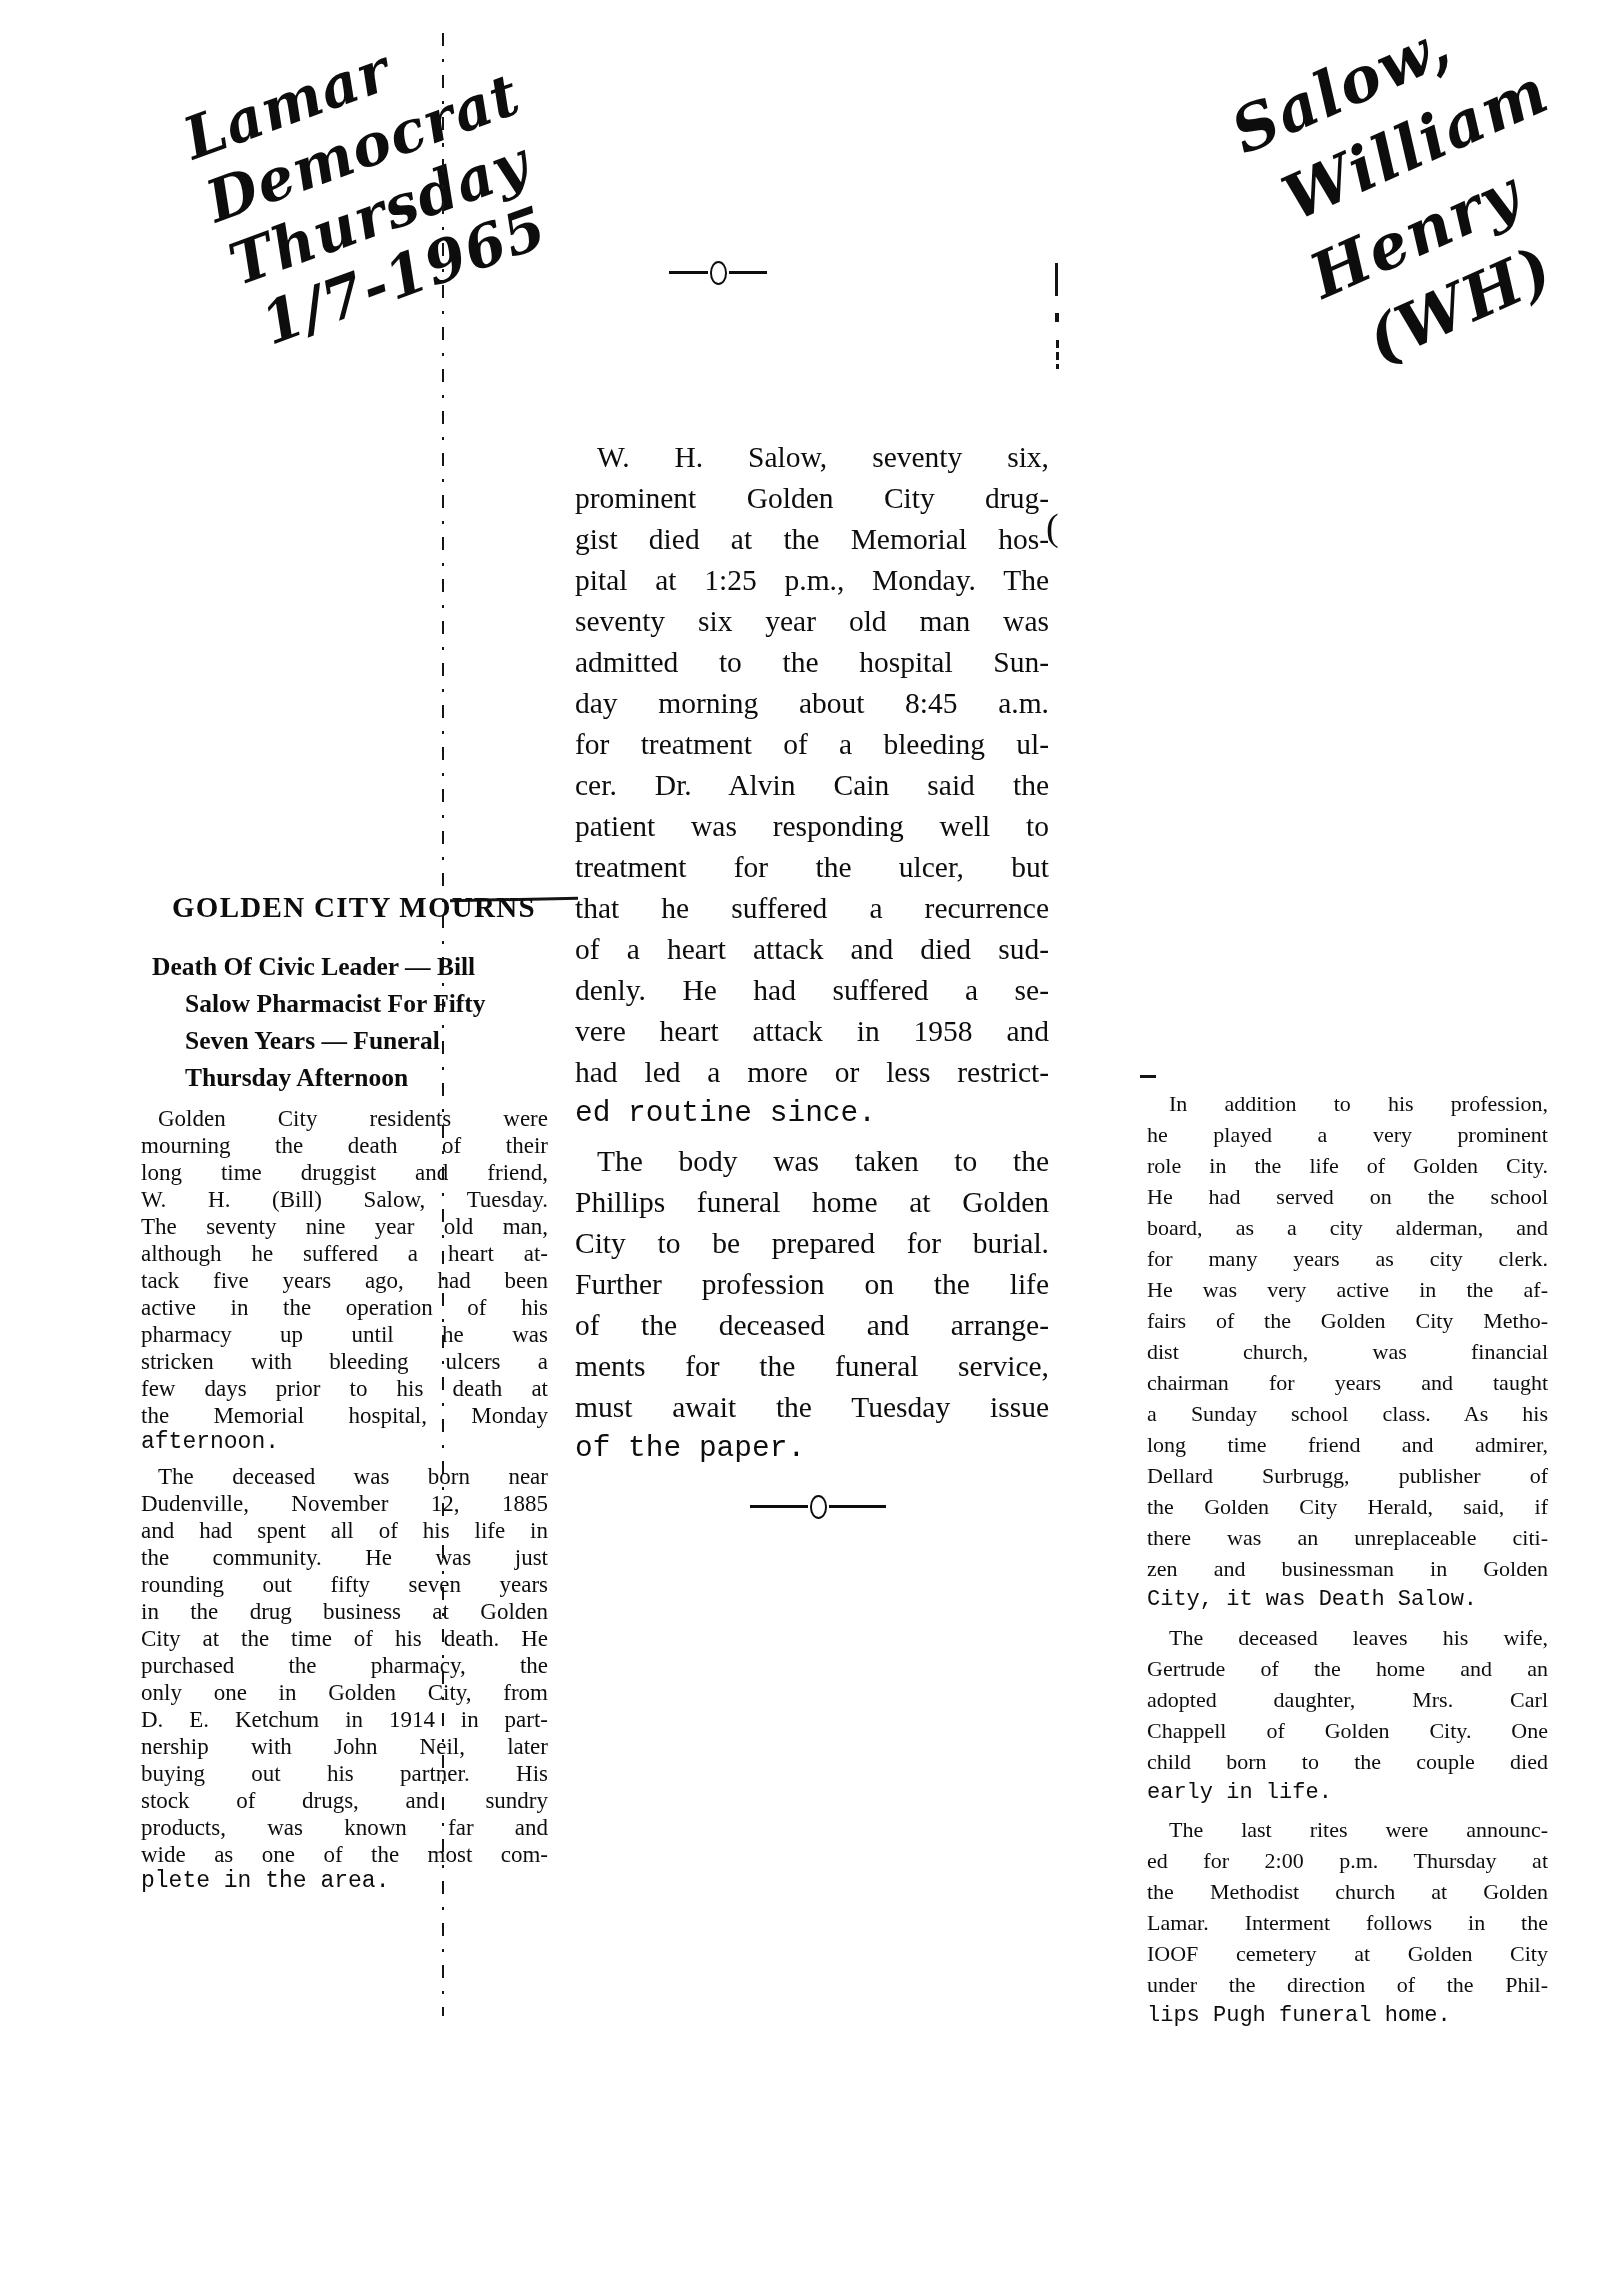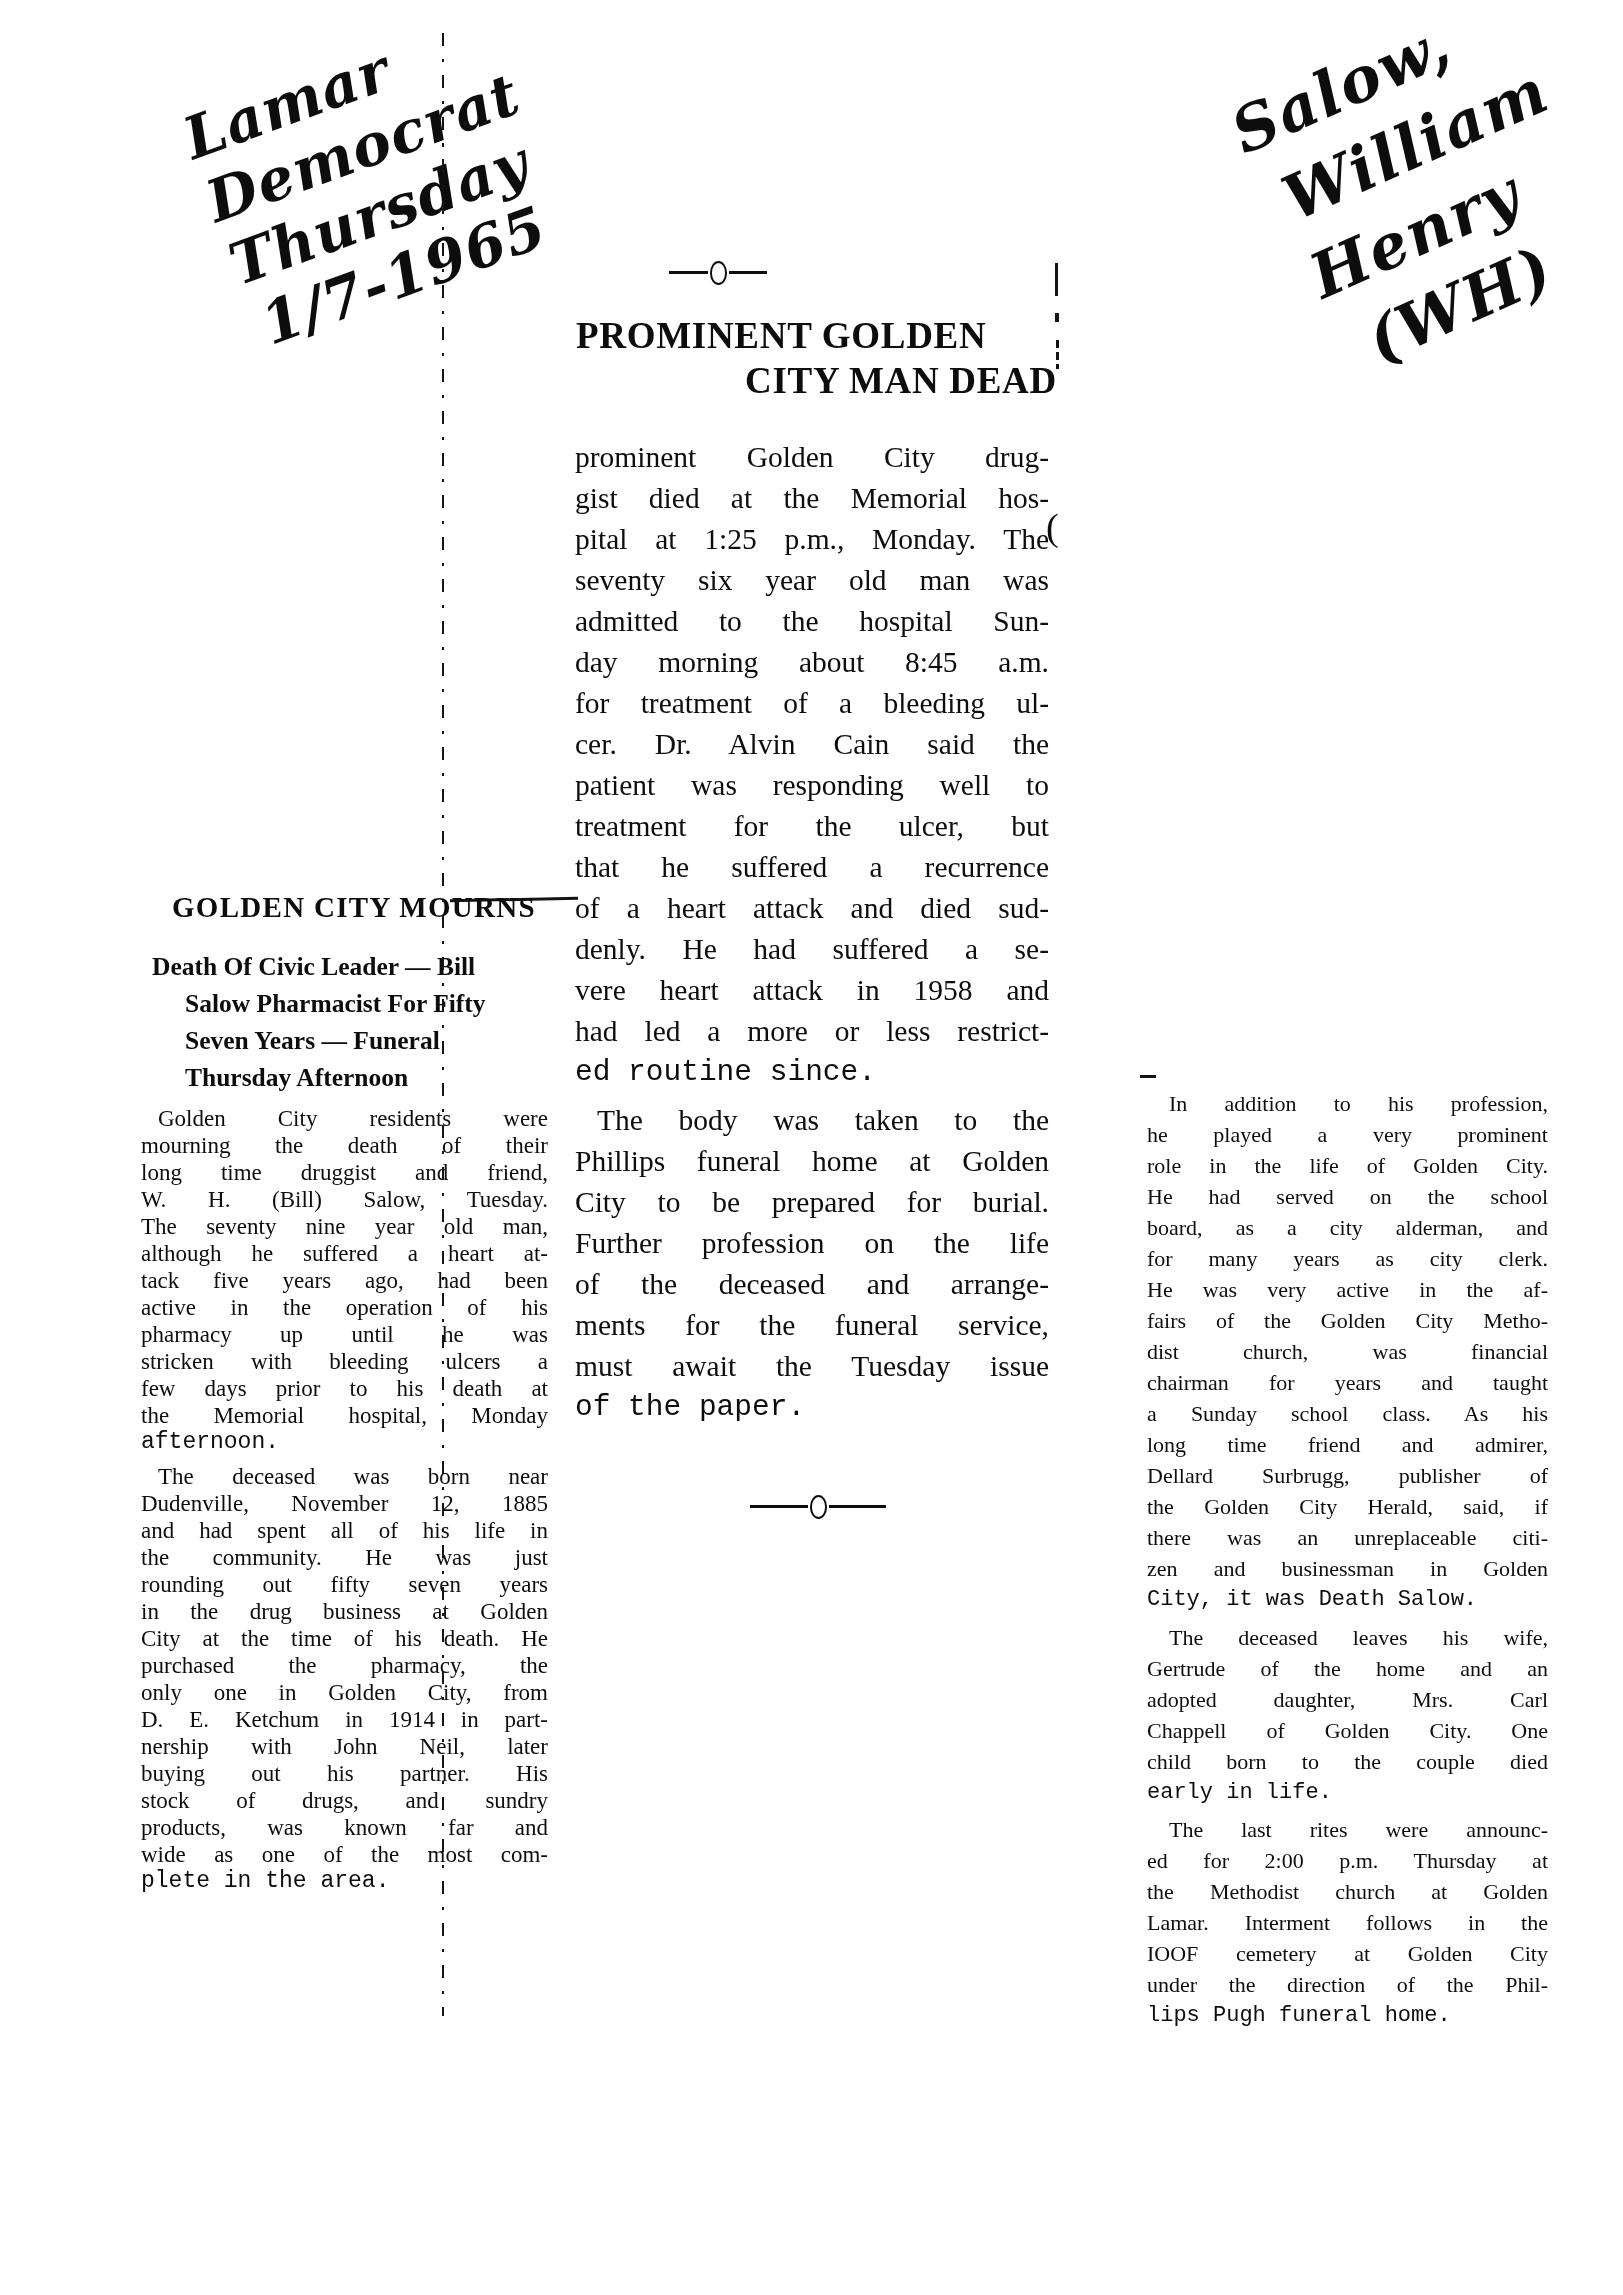--- a/index.html
+++ b/index.html
@@ -131,27 +131,24 @@
   <div class="tick3"></div>
   <span class="paren-artifact">(</span>
   <div class="dash-artifact"></div>
 
   <div class="divider divider-top">
     <div class="dline"></div>
     <div class="doval"></div>
     <div class="dline"></div>
   </div>
 
-  <div class="center-headline">
-    <div class="h1">PROMINENT GOLDEN</div>
-    <div class="h2">CITY MAN DEAD</div>
-  </div>
 
   <div class="center-body jtext">
     <div class="para">
+        <div class="tline firstline">W. H. Salow, seventy six,</div>
         <div class="tline">prominent Golden City drug-</div>
         <div class="tline">gist died at the Memorial hos-</div>
         <div class="tline">pital at 1:25 p.m., Monday. The</div>
         <div class="tline">seventy six year old man was</div>
         <div class="tline">admitted to the hospital Sun-</div>
         <div class="tline">day morning about 8:45 a.m.</div>
         <div class="tline">for treatment of a bleeding ul-</div>
         <div class="tline">cer. Dr. Alvin Cain said the</div>
         <div class="tline">patient was responding well to</div>
         <div class="tline">treatment for the ulcer, but</div>

